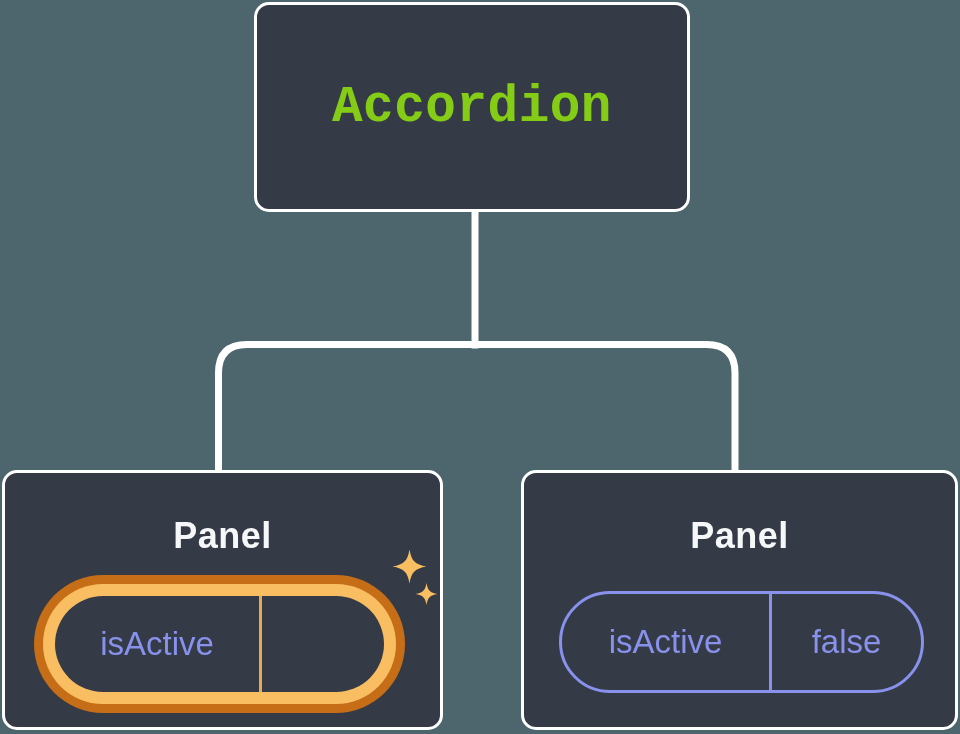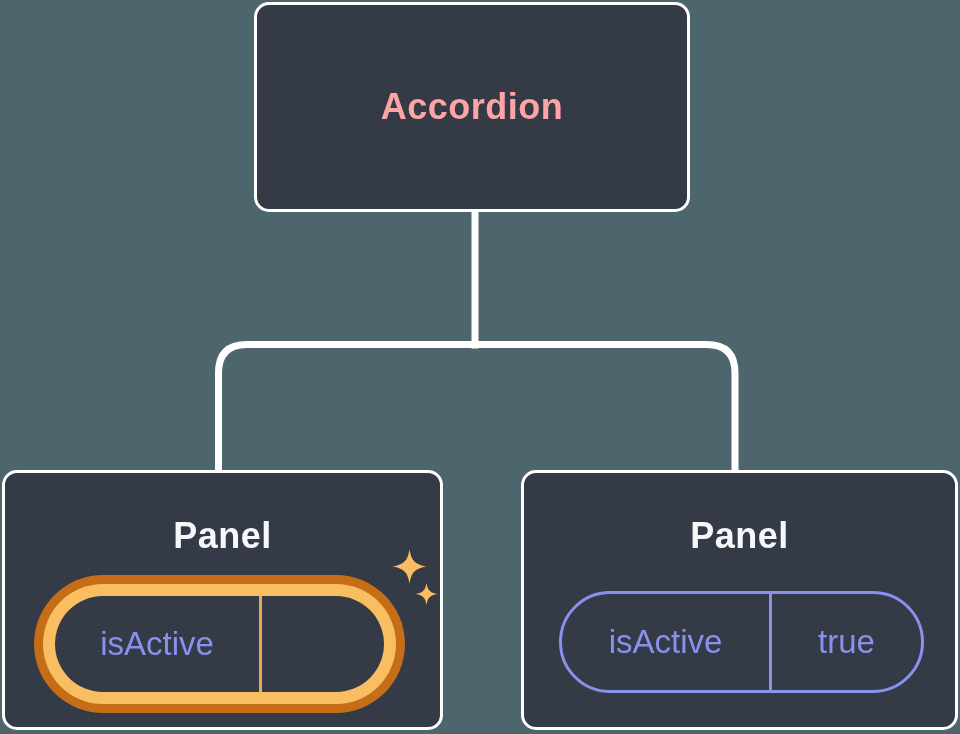--- a/index.html
+++ b/index.html
@@ -30,24 +30,25 @@
     box-sizing: border-box;
   }
   .node.root {
     left: 254px; top: 2px;
     width: 436px; height: 210px;
     display: flex;
     align-items: center;
     justify-content: center;
   }
   .root-label {
-    color: #fca5a5;
-    font-size: 36px;
+    color: #84cc16;
+    font-size: 51px;
     font-weight: 600;
     letter-spacing: 0.5px;
+    font-family: Liberation Mono, monospace;
   }
   .node.panel-left  { left: 2px;   top: 470px; width: 441px; height: 260px; }
   .node.panel-right { left: 521px; top: 470px; width: 437px; height: 260px; }
   .panel-title {
     position: absolute;
     left: 0; right: 0;
     top: 42px;
     text-align: center;
     color: #f6f7f9;
     font-size: 36px;
@@ -155,17 +156,17 @@
       <path fill="#f9bd62" d="M34.5 34 C35.8 41.5 38 43.7 45.5 45 C38 46.3 35.8 48.5 34.5 56 C33.2 48.5 31 46.3 23.5 45 C31 43.7 33.2 41.5 34.5 34 Z"></path>
     </svg>
   </div>
 
   <div class="node panel-right">
     <div class="panel-title">Panel</div>
 
     <div class="pill-plain">
       <div class="seg name">isActive</div>
       <div class="pill-divider-purple"></div>
-      <div class="seg value">true</div>
+      <div class="seg value">false</div>
     </div>
   </div>
 
 </div>
 
 </body></html>

